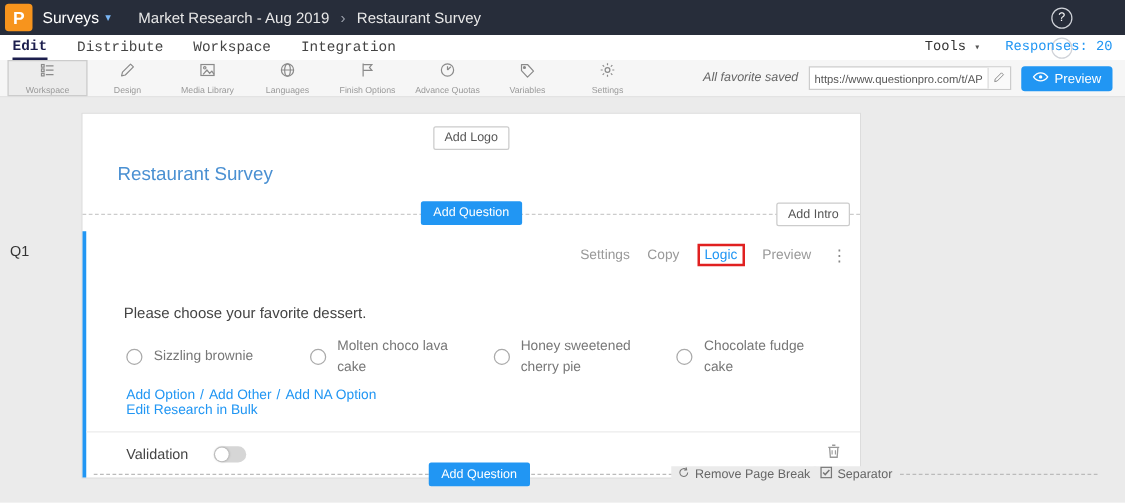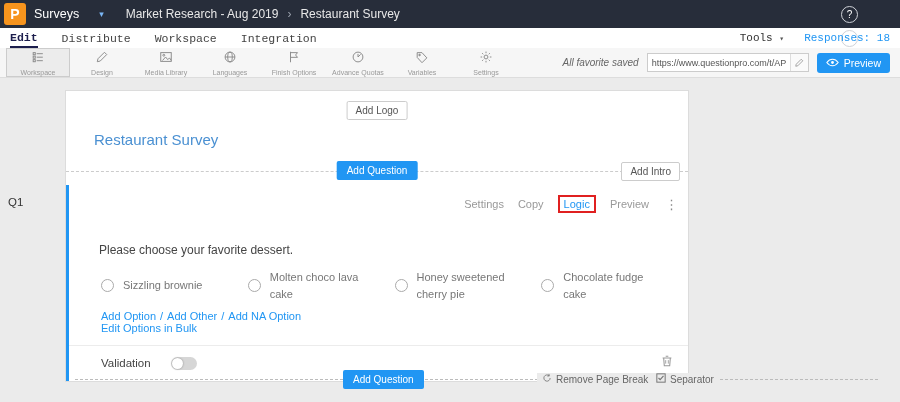--- a/index.html
+++ b/index.html
@@ -2,21 +2,21 @@
 <html><head>
 <meta charset="utf-8">
 <style>
   * { box-sizing: border-box; margin: 0; padding: 0; }
   html,body { width:900px; height:402px; overflow:hidden; }
   body { font-family:"Liberation Sans", sans-serif; background:#ebebeb; }
 
   
   .topbar { height:28px; background:#272d3a; display:flex; align-items:center; padding:0 10px 0 4px; gap:8px; }
   .logo { width:22px; height:22px; background:#f7941d; border-radius:3px; color:#fff; font-weight:bold; font-size:14px; display:flex; align-items:center; justify-content:center; }
-  .product { color:#fff; font-size:12.5px; display:flex; align-items:center; gap:20px; cursor:pointer; }
+  .product { color:#fff; font-size:12.5px; display:flex; align-items:center; gap:5px; cursor:pointer; }
   .product .caret { color:#7ab6f5; font-size:9px; }
   .breadcrumb { color:#e8e8e8; font-size:12px; margin-left:14px; display:flex; gap:9px; align-items:center; }
   .breadcrumb .sep { color:#9aa0ab; }
   .topbar-right { margin-left:auto; display:flex; align-items:center; gap:7px;flex-direction:column; }
   .circle { width:17px; height:17px; border-radius:50%; display:flex; align-items:center; justify-content:center; flex:none; }
   .search-circle { background:#f7941d; }
   .outline-circle { border:1px solid #cfd2d8; color:#fff; font-size:10px; }
   .upgrade { background:#f7941d; color:#fff; font-size:10px; padding:3px 10px; border-radius:10px; border:none; cursor:pointer; }
 
   
@@ -123,21 +123,21 @@
 <div class="tabsrow">
   <div class="tab active">Edit</div>
   <div class="tab">Distribute</div>
   <div class="tab">Workspace</div>
   <div class="tab">Integration</div>
   <div class="tabsrow-right">
     <div class="tools">
       <span>Tools</span>
       <span class="caret">▾</span>
     </div>
-    <div class="responses">Responses: 18</div>
+    <div class="responses">Responses: 20</div>
   </div>
 </div>
 
 <div class="toolbar">
   <div class="tool-item active">
     <span><svg viewBox="0 0 16 16" width="14" height="14">
           <g stroke="#8a8a8a" fill="none" stroke-width="1.1">
             <rect x="2.5" y="3" width="2.4" height="2.4"></rect>
             <line x1="6.5" y1="4.2" x2="13.5" y2="4.2"></line>
             <rect x="2.5" y="7" width="2.4" height="2.4"></rect>
@@ -285,21 +285,21 @@
         <div class="option">
           <span class="radio"></span>
           <span class="opt-label">Chocolate fudge cake</span>
         </div>
       </div>
 
       <div class="links-row">
         <div>
           <a class="blue-link">Add Option</a><span class="link-sep">/</span><a class="blue-link">Add Other</a><span class="link-sep">/</span><a class="blue-link">Add NA Option</a>
         </div>
-        <a class="blue-link">Edit Options in Bulk</a>
+        <a class="blue-link">Edit Research in Bulk</a>
       </div>
 
       <div class="q-divider"></div>
 
       <div class="validation-row">
         <span class="validation-label">Validation</span>
         <span class="toggle">
             <span class="knob"></span>
           </span>
         <span class="trash">

